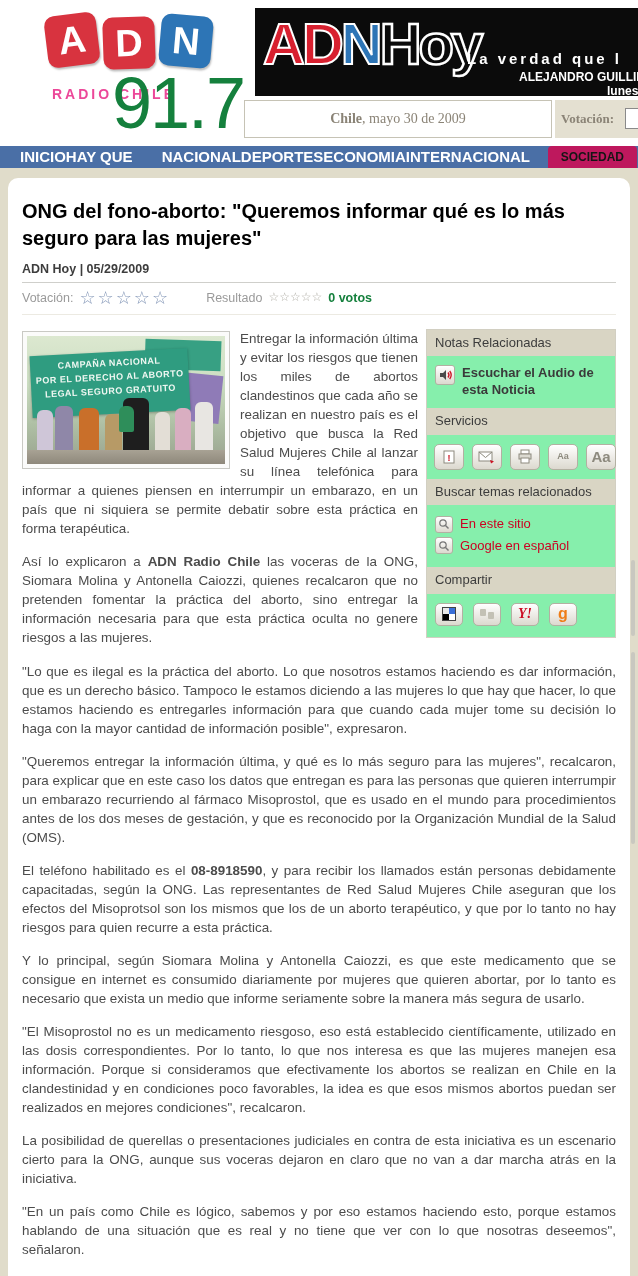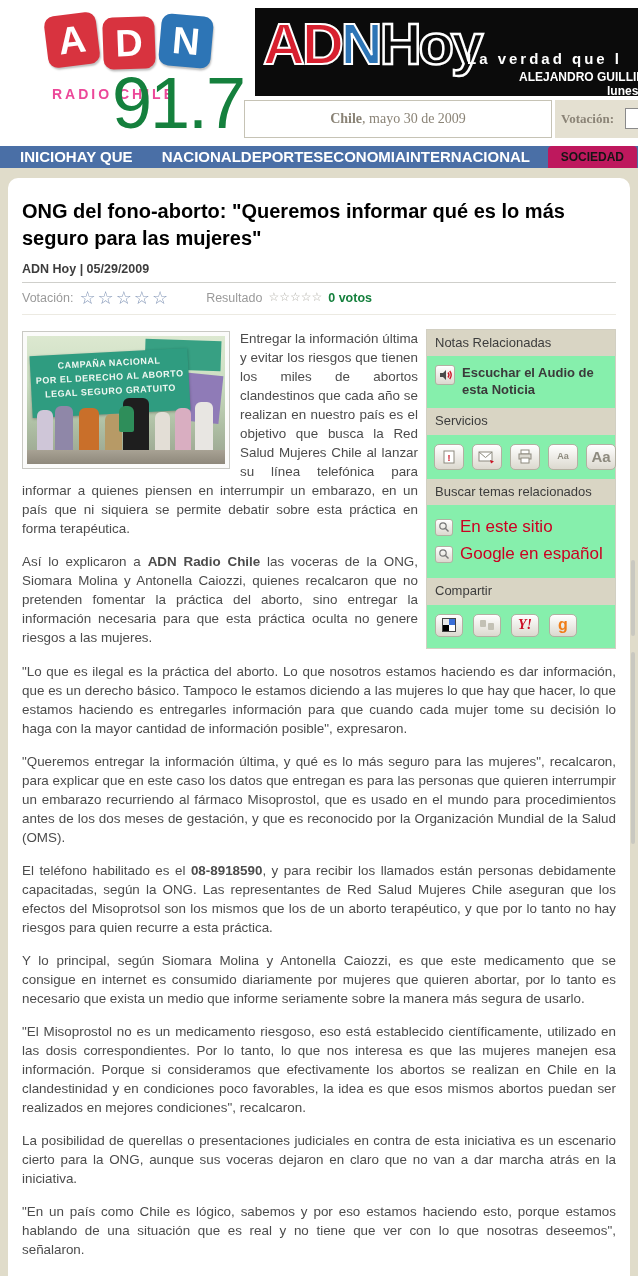--- a/index.html
+++ b/index.html
@@ -104,21 +104,21 @@
   .audio-text { font-weight:bold; color:#3a3a3a; font-size:13px; line-height:1.3; }
   .icon-btn { border:1px solid #b3b0a2; border-radius:5px;
               background:linear-gradient(#ffffff,#dcd9cf); box-shadow:inset 0 1px 0 #fff;
               display:flex; align-items:center; justify-content:center; cursor:pointer; flex:none; }
   .svc-row { display:flex; gap:8px; padding:9px 7px; align-items:center; }
   .svc-btn { width:30px; height:26px; }
   .aa-small { font-size:9px; font-weight:bold; color:#8d8a7e; }
   .aa-big { font-size:15px; font-weight:bold; color:#8d8a7e; }
   .topic-links { padding:7px 8px 9px; }
   .topic-link { display:flex; align-items:center; gap:7px; margin:3px 0; cursor:pointer; }
-  .topic-link span { color:#cc0022; font-size:17px;text-align:center; }
+  .topic-link span { color:#cc0022; font-size:13px;text-align:center; }
   .mag-btn { width:18px; height:17px; border-radius:3px; }
   .share-row { display:flex; gap:10px; padding:9px 8px 11px; align-items:center; }
   .share-btn { width:28px; height:23px; }
   .delicious { position:relative; width:14px; height:14px; border:1px solid #444; background:#fff; }
   .delicious i { position:absolute; width:6px; height:6px; }
   .del-tl { left:0; top:0; background:#e9e9e9; }
   .del-tr { right:0; top:0; background:#3a6fd8; }
   .del-bl { left:0; bottom:0; background:#000; }
   .del-br { right:0; bottom:0; background:#fff; }
   .digg-ghost { display:flex; gap:2px; }

